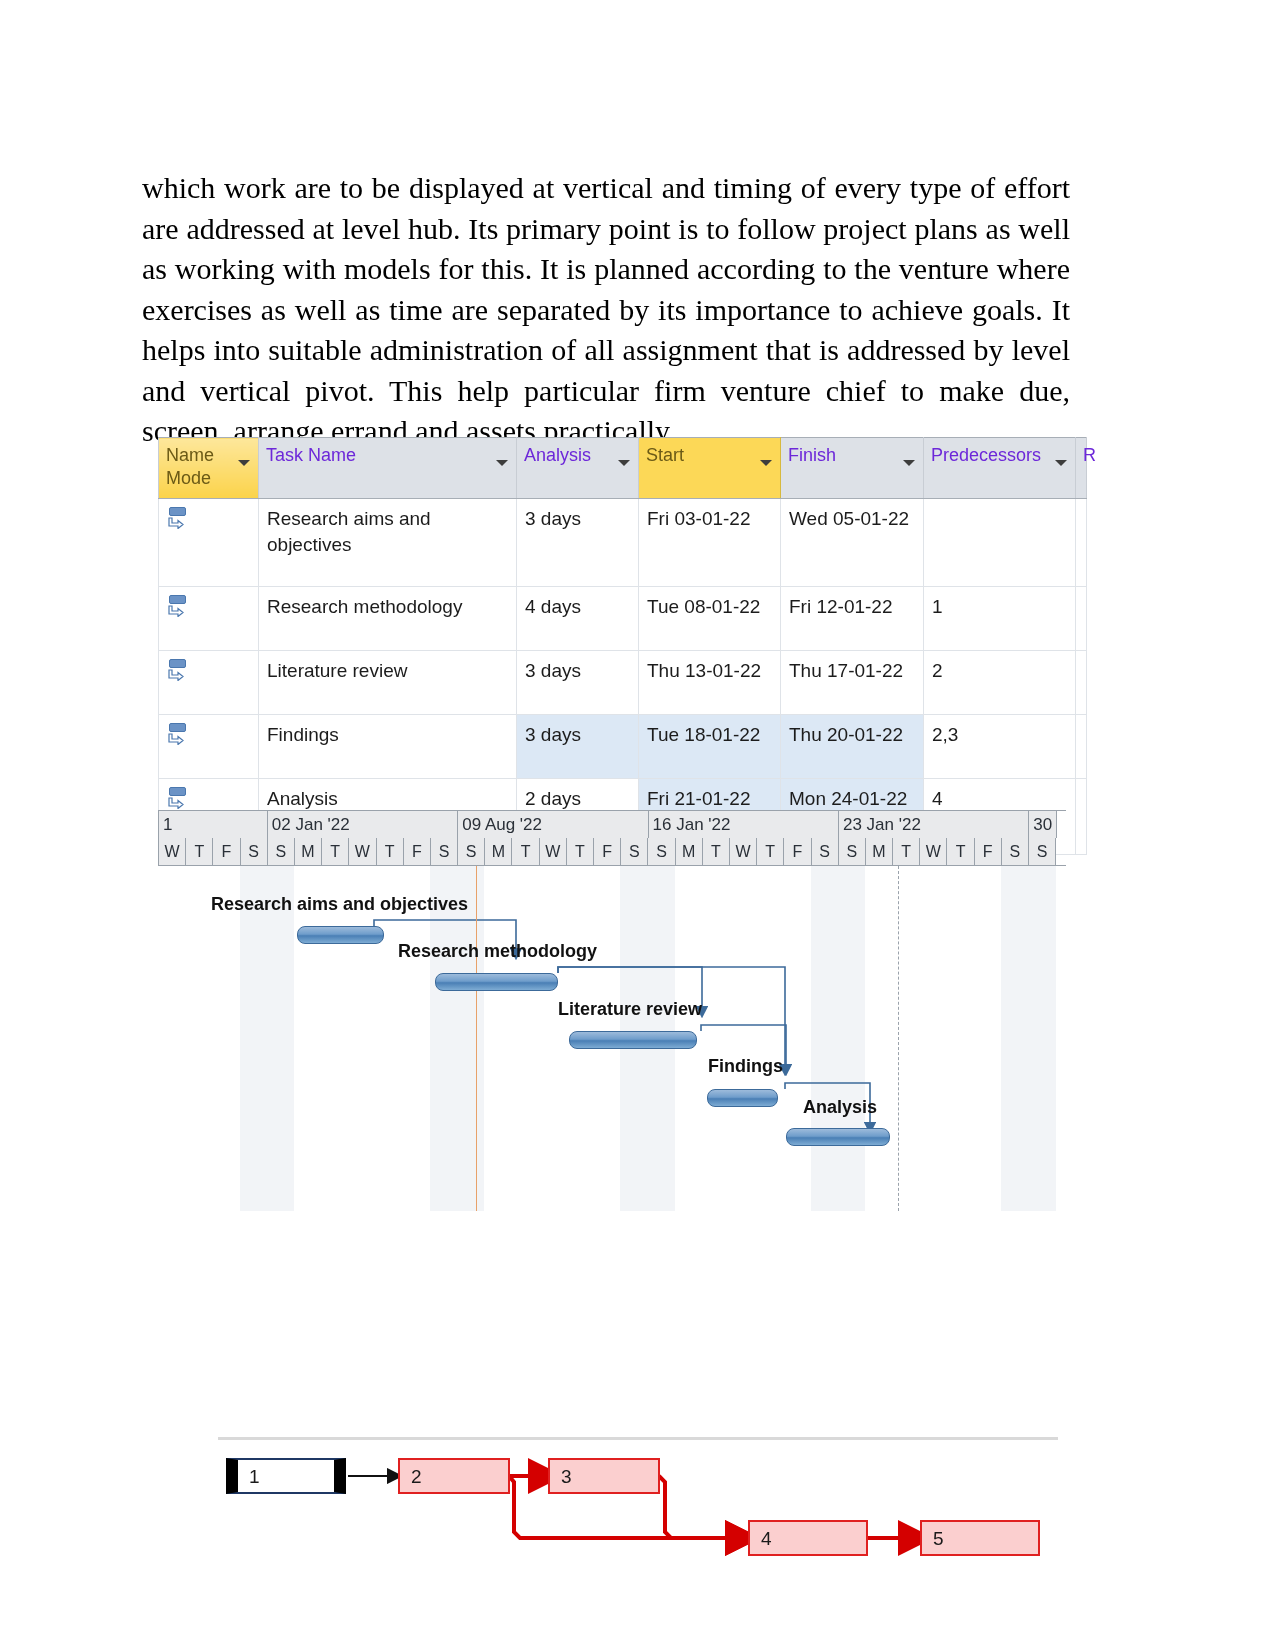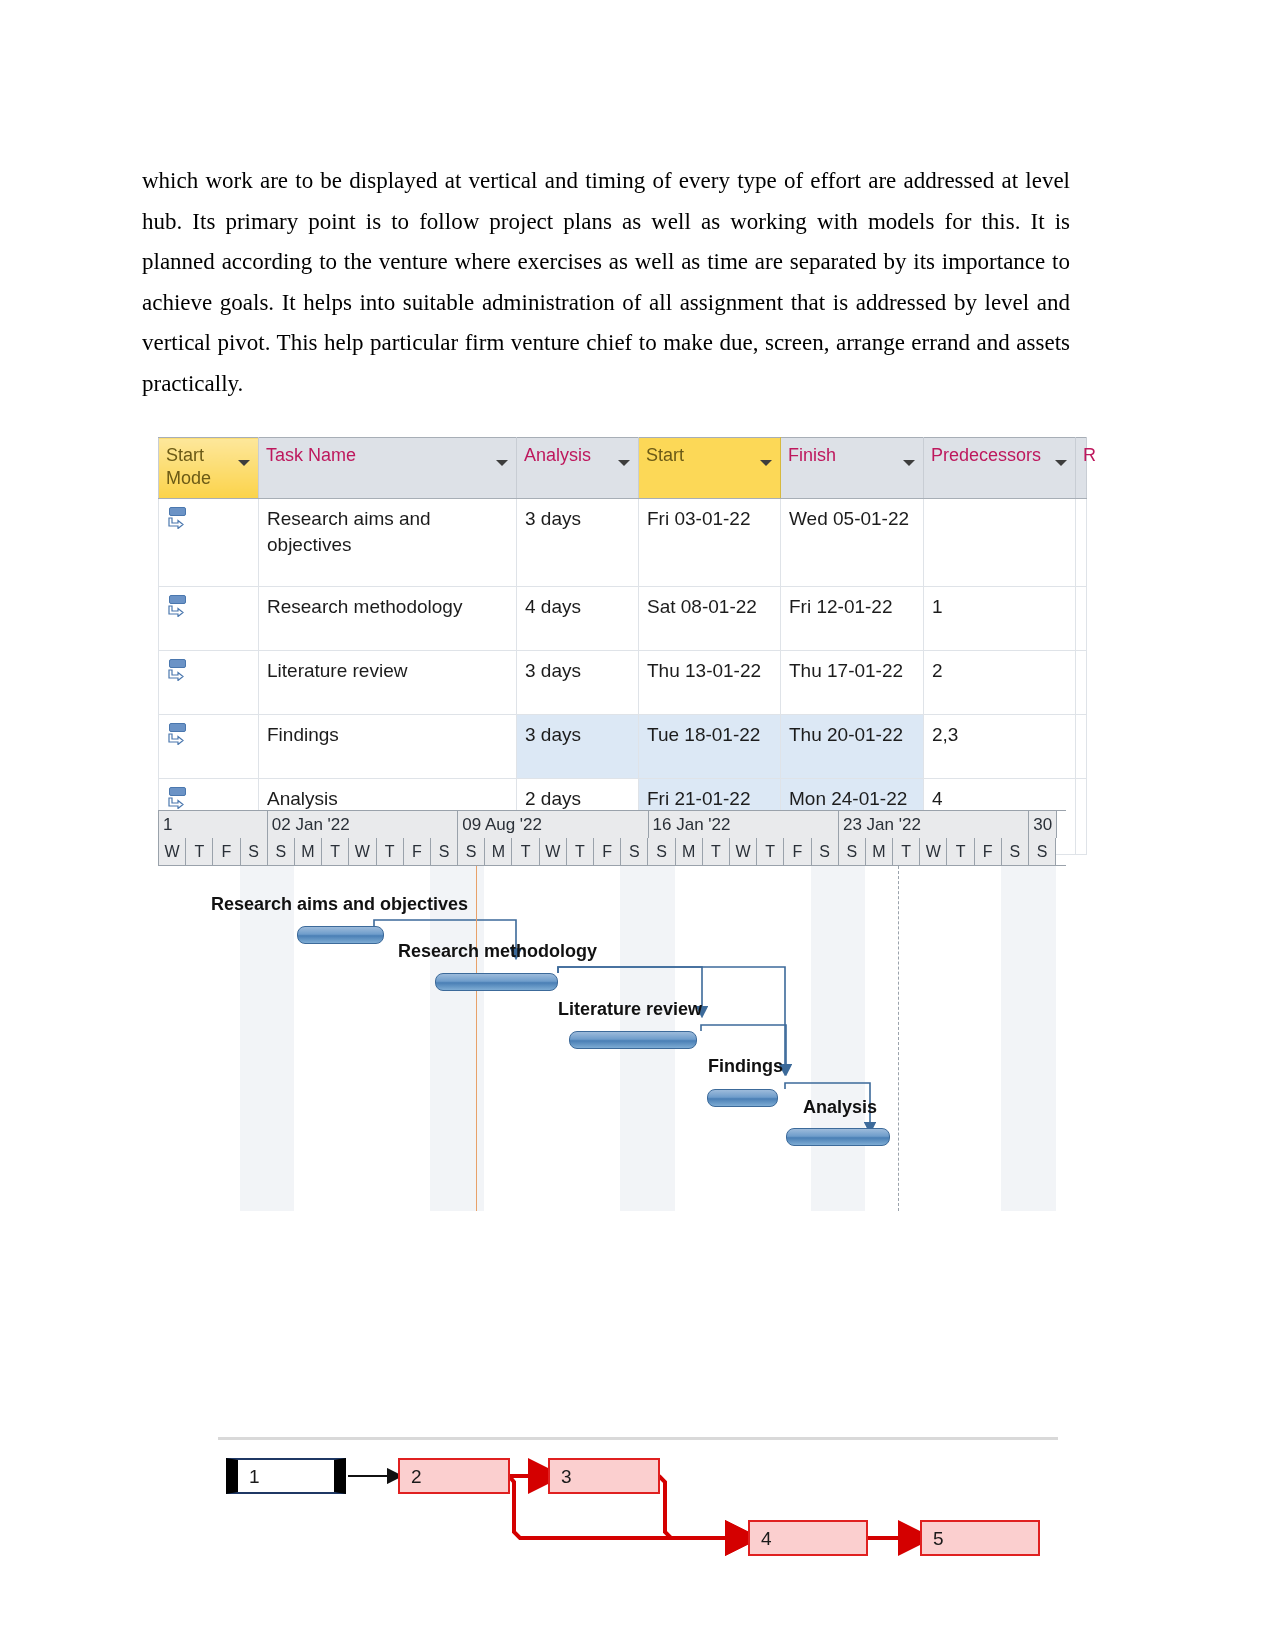--- a/index.html
+++ b/index.html
@@ -15,21 +15,21 @@
     overflow: hidden;
   }
 
   
   .doc-paragraph {
     position: absolute;
     left: 142px;
     top: 138px;
     width: 928px;
     font-family: "Liberation Serif", serif;
-    font-size: 23px;
+    font-size: 30px;
     line-height: 40.5px;
     color: #000000;
     text-align: justify;
     text-justify: inter-word;
   }
 
   
   .gantt-table {
     position: absolute;
     left: 158px;
@@ -44,21 +44,21 @@
   .gantt-table th, .gantt-table td {
     border: 1px solid #c8cdd4;
     padding: 0;
     text-align: left;
     vertical-align: top;
     background: #ffffff;
   }
   .gantt-table thead th {
     height: 60px;
     background: #dde1e7;
-    color: #be185d;
+    color: #6d28d9;
     font-weight: normal;
     font-size: 18px;
     vertical-align: top;
     position: relative;
     border-top: 1px solid #a7aeb6;
     border-bottom: 1px solid #a7aeb6;
   }
   .gantt-table thead th .th-label {
     display: block;
     padding: 6px 6px 0 7px;
@@ -218,21 +218,21 @@
     <col style="width:258px">
     <col style="width:122px">
     <col style="width:142px">
     <col style="width:143px">
     <col style="width:152px">
     <col style="width:11px">
   </colgroup>
   <thead>
     <tr>
       <th class="hl-soft">
-        <span class="th-label">Start Mode</span>
+        <span class="th-label">Name Mode</span>
         <span class="caret"></span>
       </th>
       <th>
         <span class="th-label">Task Name</span>
         <span class="caret"></span>
       </th>
       <th>
         <span class="th-label">Analysis</span>
         <span class="caret"></span>
       </th>
@@ -274,21 +274,21 @@
       <td class="mode-cell">
         <span class="mode-icon">
           <span class="bar"></span>
           <svg class="arrow" viewBox="0 0 16 12">
               <path d="M1 1 L1 9 L10 9 L10 11.5 L15 7.5 L10 3.5 L10 6 L4 6 L4 1 Z" fill="none" stroke="#4a77ae" stroke-width="1.2"></path>
             </svg>
         </span>
       </td>
       <td>Research methodology</td>
       <td>4 days</td>
-      <td>Sat 08-01-22</td>
+      <td>Tue 08-01-22</td>
       <td>Fri 12-01-22</td>
       <td>1</td>
       <td></td>
     </tr>
     <tr>
       <td class="mode-cell">
         <span class="mode-icon">
           <span class="bar"></span>
           <svg class="arrow" viewBox="0 0 16 12">
               <path d="M1 1 L1 9 L10 9 L10 11.5 L15 7.5 L10 3.5 L10 6 L4 6 L4 1 Z" fill="none" stroke="#4a77ae" stroke-width="1.2"></path>

